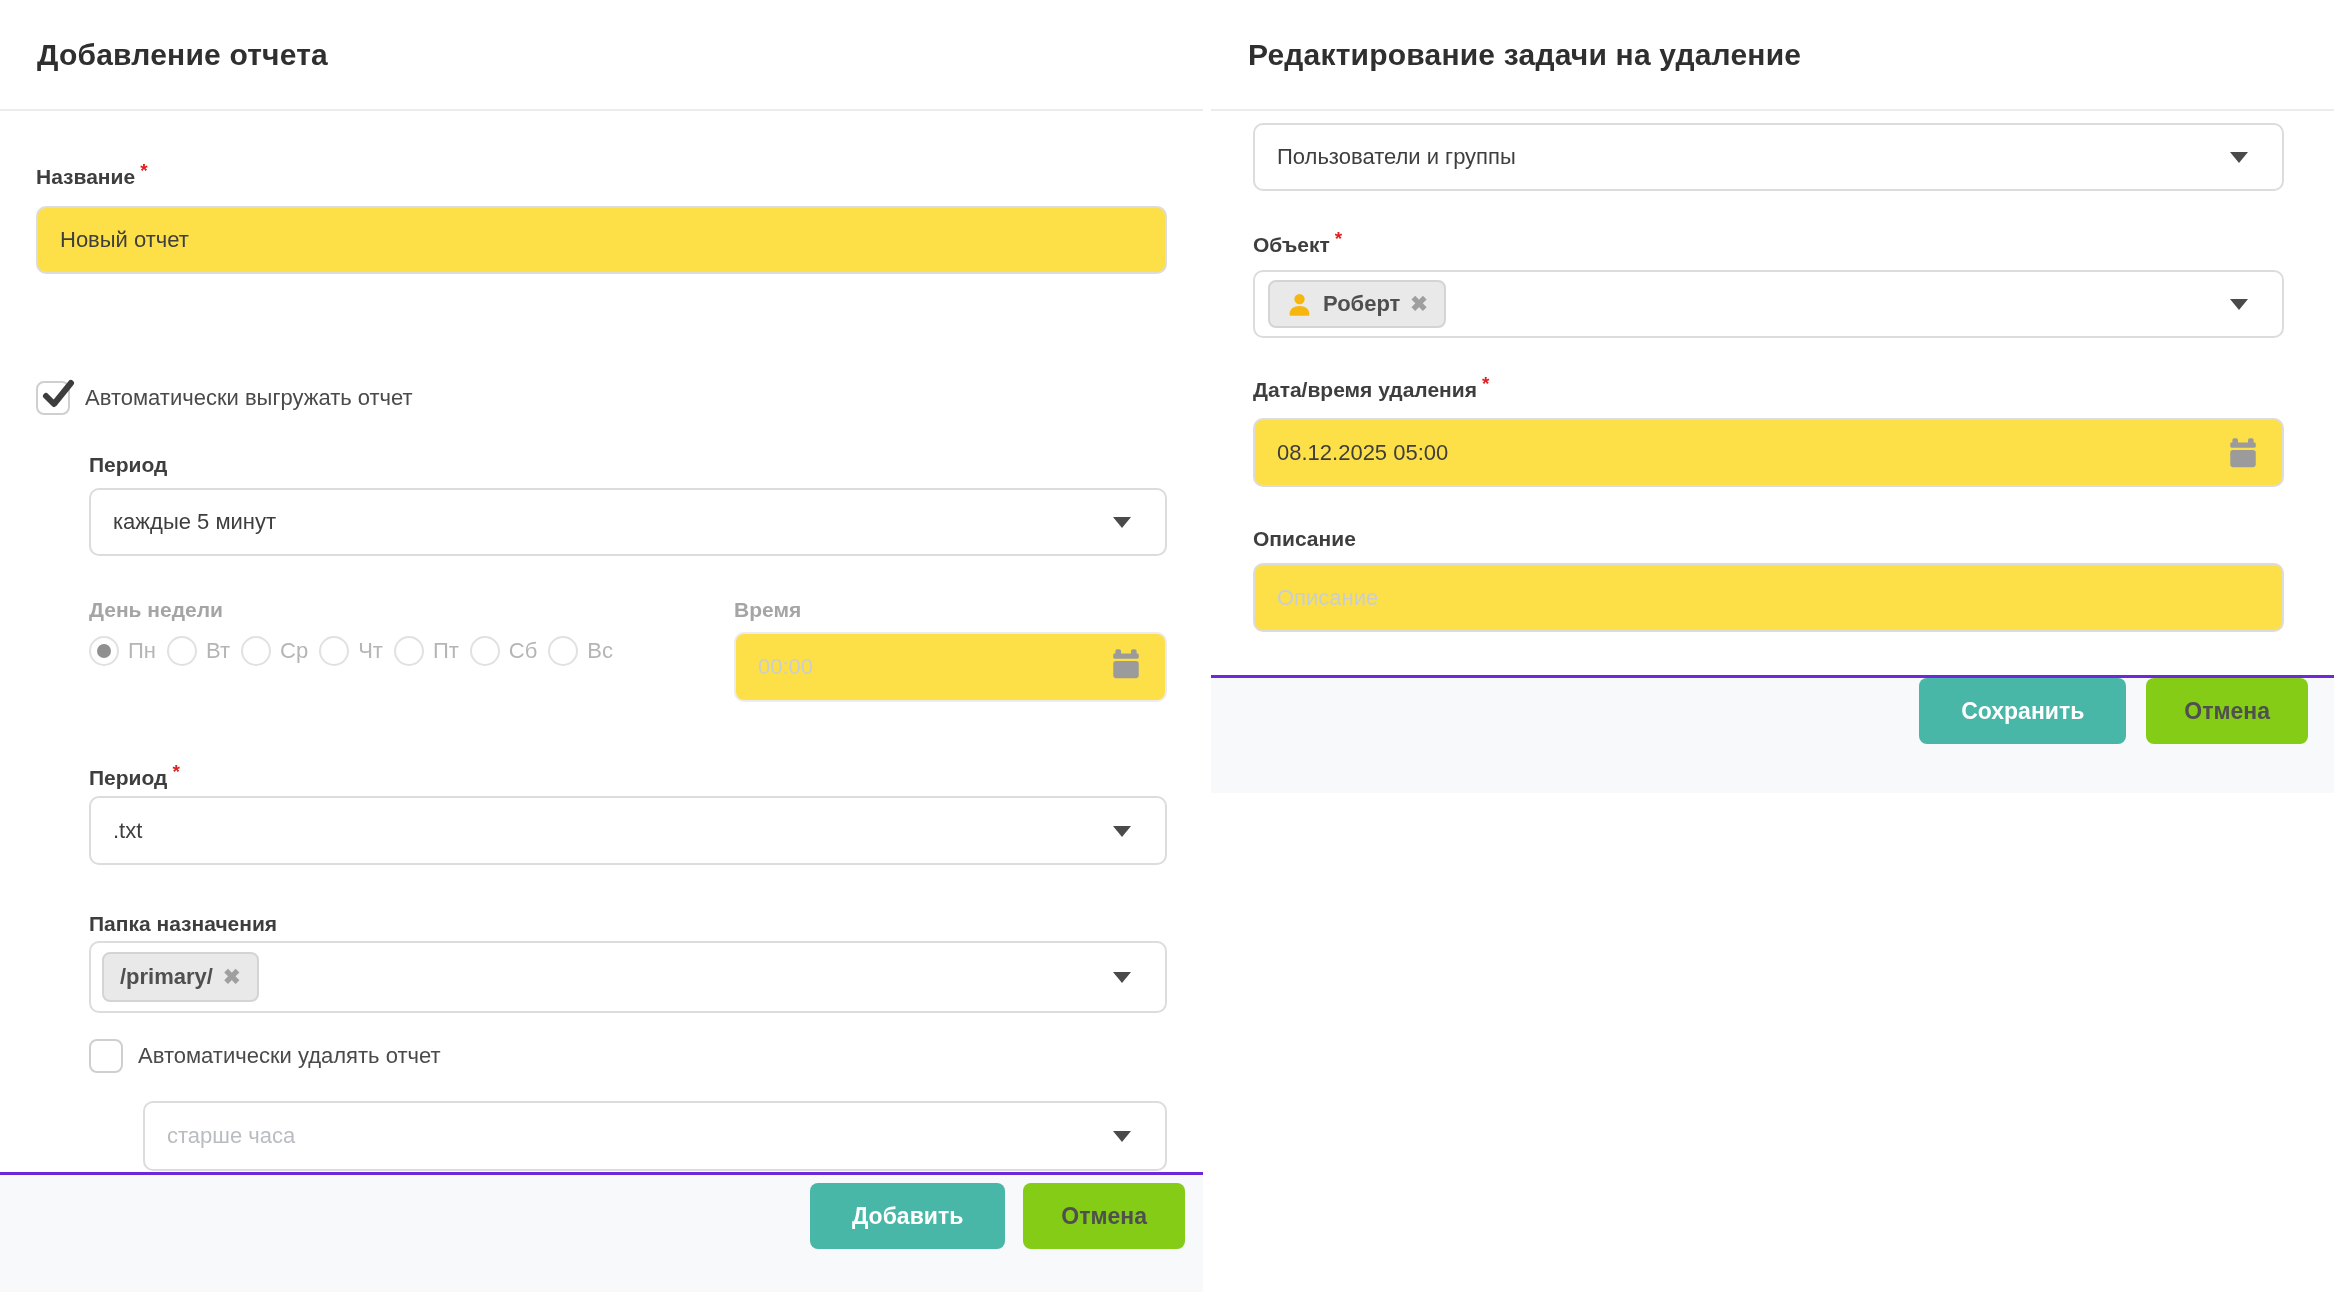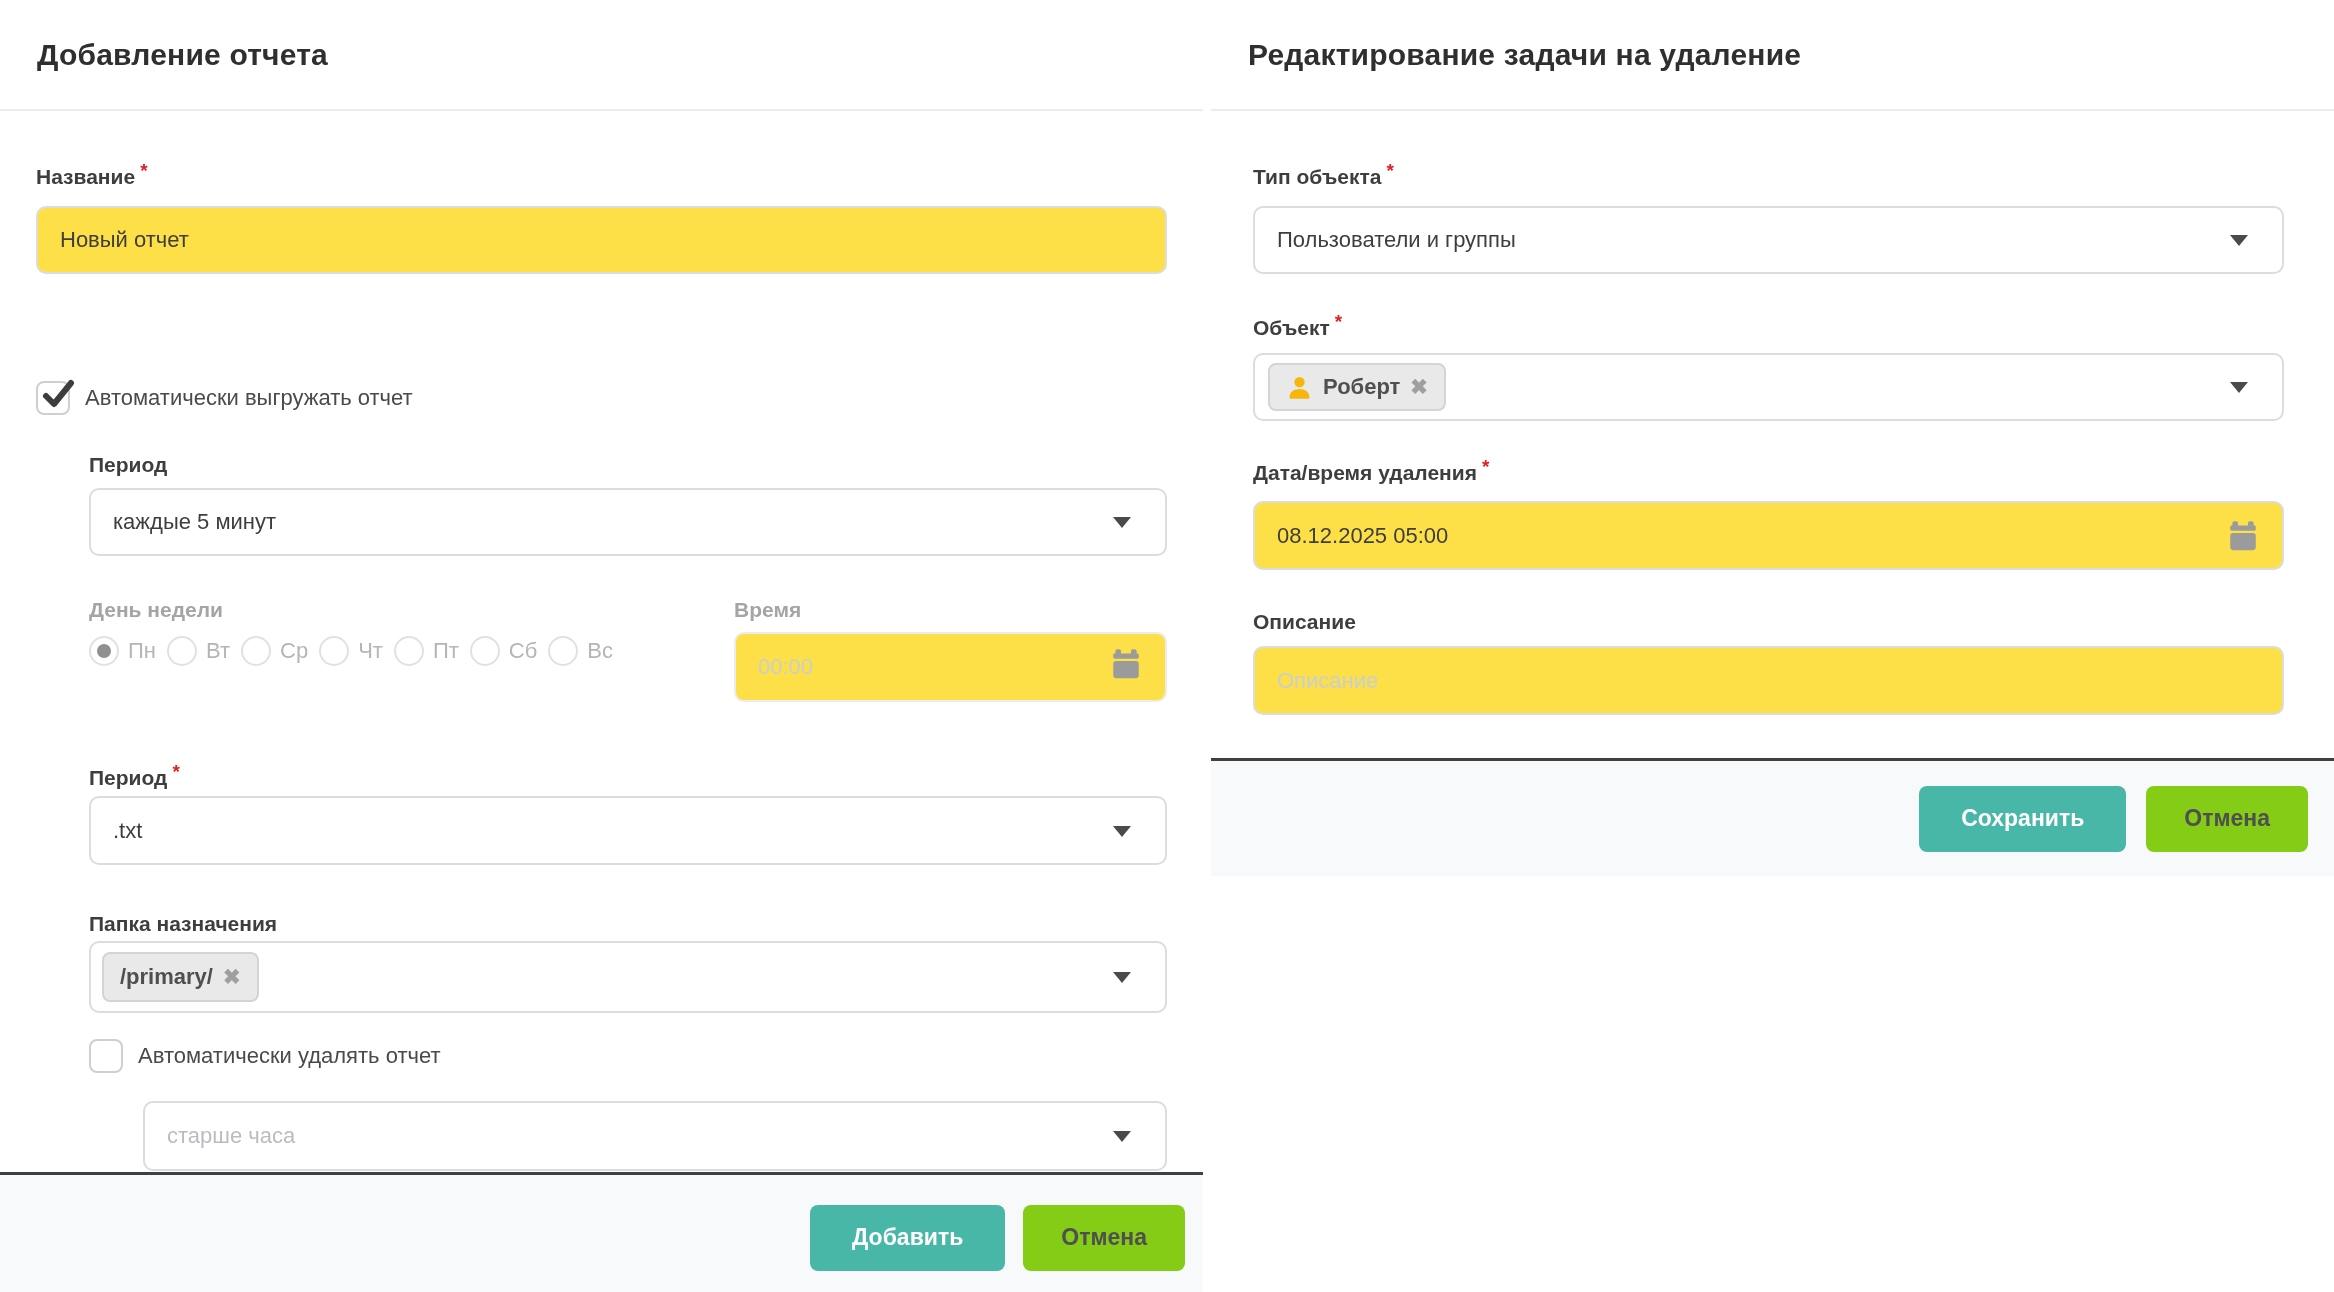--- a/index.html
+++ b/index.html
@@ -96,22 +96,22 @@
   .chip {
     display: inline-flex; align-items: center; gap: 10px;
     height: 50px; padding: 0 16px;
     background: #e9e9e9; border: 2px solid #d4d4d4; border-radius: 8px;
     font-size: 22px; font-weight: bold; color: #4f4f4f;
   }
   .chip .chip-x { font-size: 21px; color: #9f9f9f; font-weight: bold; cursor: pointer; }
   .chip svg { width: 27px; height: 27px; }
 
   .footer {
-    background: #f8f9fa; border-top: 3px solid #404040;
-    display: flex; align-items: center; justify-content: flex-end;
+    background: #f8f9fa; border-top: 3px solid #6d28d9;
+    display: flex; align-items: flex-start; justify-content: flex-end;
   }
   .footer-left {
     position: absolute; left: 0; right: 0; bottom: 0; height: 120px;
     padding: 8px 18px 0 0; gap: 18px;
   }
   .footer-right { height: 118px; margin-top: 43px; padding-right: 26px; gap: 20px; }
 
   .btn {
     height: 66px; border: none; border-radius: 8px;
     font-size: 23px; font-weight: bold; cursor: pointer;
@@ -259,23 +259,20 @@
     <button class="btn btn-secondary">Отмена</button>
   </div>
 </div>
 
 <div class="panel panel-right">
   <div class="panel-header">
     <div class="panel-title">Редактирование задачи на удаление</div>
   </div>
 
   <div class="panel-body-right">
-    <label class="field-label lbl-type">
-      <span>Тип объекта</span><span class="req">*</span>
-    </label>
     <div class="select-box sel-type">
       <span class="select-value">Пользователи и группы</span>
       <span class="caret"></span>
     </div>
 
     <label class="field-label lbl-obj">
       <span>Объект</span><span class="req">*</span>
     </label>
     <div class="select-box sel-obj">
       <span class="chip" style="height:48px;">

